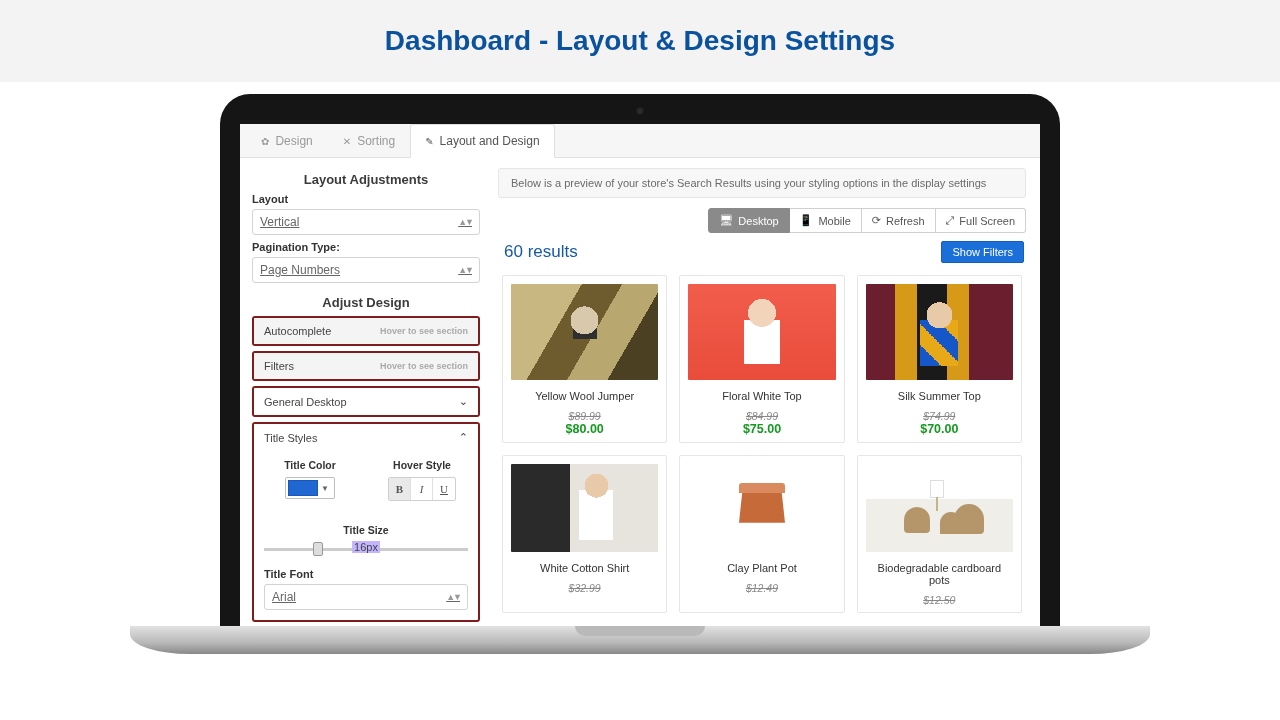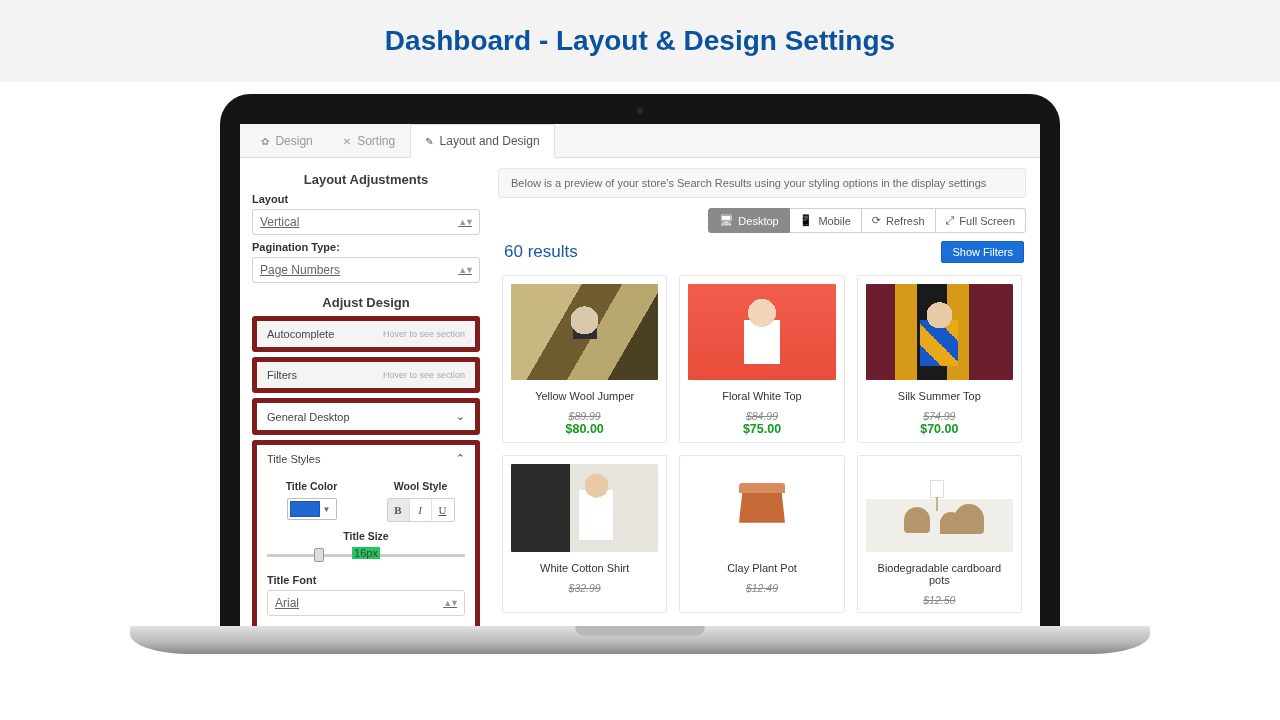--- a/index.html
+++ b/index.html
@@ -81,50 +81,50 @@
   .select {
     width: 100%; height: 26px; border: 1px solid #d3d3d3; border-radius: 3px;
     background: #fff; padding: 0 7px; font-size: 12px; color: #666;
     display: flex; align-items: center; justify-content: space-between;
     cursor: pointer;
     text-decoration: underline;
   }
   .select .caret { font-size: 9px; color: #999; letter-spacing: -2px; }
 
   .panel {
-    border: 5px solid #7f1d1d; border-radius: 3px; margin-bottom: 5px;
+    border: 2px solid #7f1d1d; border-radius: 3px; margin-bottom: 5px;
     overflow: hidden;
   }
   .panel-h {
     background: #f4f4f4; padding: 7px 10px; font-size: 11px;
     display: flex; align-items: center; justify-content: space-between;
     cursor: pointer;
   }
-  .panel-h .hint { color: #aaa; font-size: 9px; font-weight: 400; }
+  .panel-h .hint { color: #aaa; font-size: 9px; font-weight: 700; }
   .panel-h .chev { font-size: 11px; color: #444; }
   .panel-h.plain { background: #fff; }
   .panel-body { padding: 8px 10px 10px; }
 
   .twocol { display: flex; gap: 20px; }
   .twocol > div { flex: 1; text-align: center; }
   .mini-label { font-size: 10.5px; font-weight: 700; margin-bottom: 6px; color:#333;}
   .colorpick {
     display: inline-flex; align-items: center; border: 1px solid #bdbdbd;
     border-radius: 2px; height: 22px; padding: 2px;
   }
   .swatch { width: 30px; height: 16px; background: #2167d1; border:1px solid #1a58b7;}
   .cp-caret { width: 14px; text-align: center; font-size: 8px; color:#666; }
   .bgroup { display: inline-flex; border: 1px solid #cfcfcf; border-radius: 2px; overflow: hidden; }
   .bgroup span {
     width: 22px; height: 22px; display:flex; align-items:center; justify-content:center;
     font-family: Georgia, serif; color:#555; cursor:pointer; border-right:1px solid #e0e0e0;
   }
   .bgroup span:last-child{border-right:none;}
   .bgroup span.sel{ background:#e9e9e9; }
-  .slider-row { text-align:center; margin-top:8px;}
+  .slider-row { text-align:center; margin-top:23px;}
   .slider { width: 100%; accent-color:#9a9a9a; height: 10px;}
   input[type=range]{ -webkit-appearance:none; background:linear-gradient(#ccc,#ccc) center/100% 3px no-repeat; height:14px;}
   input[type=range]::-webkit-slider-thumb{-webkit-appearance:none;width:10px;height:14px;background:#ddd;border:1px solid #999;border-radius:2px;}
 
   .info-banner {
     background: #f7f7f7; border:1px solid #e6e6e6; border-radius:3px;
     padding: 8px 12px; font-size: 11px; color: #6a6a6a; margin-bottom: 10px;
   }
   .toolbar {
     display: flex; justify-content: flex-end; gap: 0; margin-bottom: 8px;
@@ -258,39 +258,39 @@
               <div class="panel-body">
                 <div class="twocol">
                   <div>
                     <div class="mini-label">Title Color</div>
                     <div class="colorpick">
                       <div class="swatch"></div>
                       <div class="cp-caret">▼</div>
                     </div>
                   </div>
                   <div>
-                    <div class="mini-label">Wool Style</div>
+                    <div class="mini-label">Hover Style</div>
                     <div class="bgroup">
                       <span class="sel">
                           <b>B</b>
                         </span>
                       <span>
                           <i>I</i>
                         </span>
                       <span>
                           <u>U</u>
                         </span>
                     </div>
                   </div>
                 </div>
                 <div class="slider-row">
                   <div class="mini-label">Title Size</div>
                   <div style="position:relative">
                     <input type="range" min="8" max="40" value="16" class="slider" style="">
-                    <div style="position:absolute;left:50%;top:-1px;transform:translateX(-50%);font-size:11px;background:#22c55e;padding:0 2px">16px</div>
+                    <div style="position:absolute;left:50%;top:-1px;transform:translateX(-50%);font-size:11px;background:#c4b5fd;padding:0 2px">16px</div>
                   </div>
                 </div>
                 <span class="lbl" style="margin-top:10px">Title Font</span>
                 <div class="select">
                   <span>Arial</span>
                   <span class="caret">▲▼</span>
                 </div>
               </div>
             </div>
 

